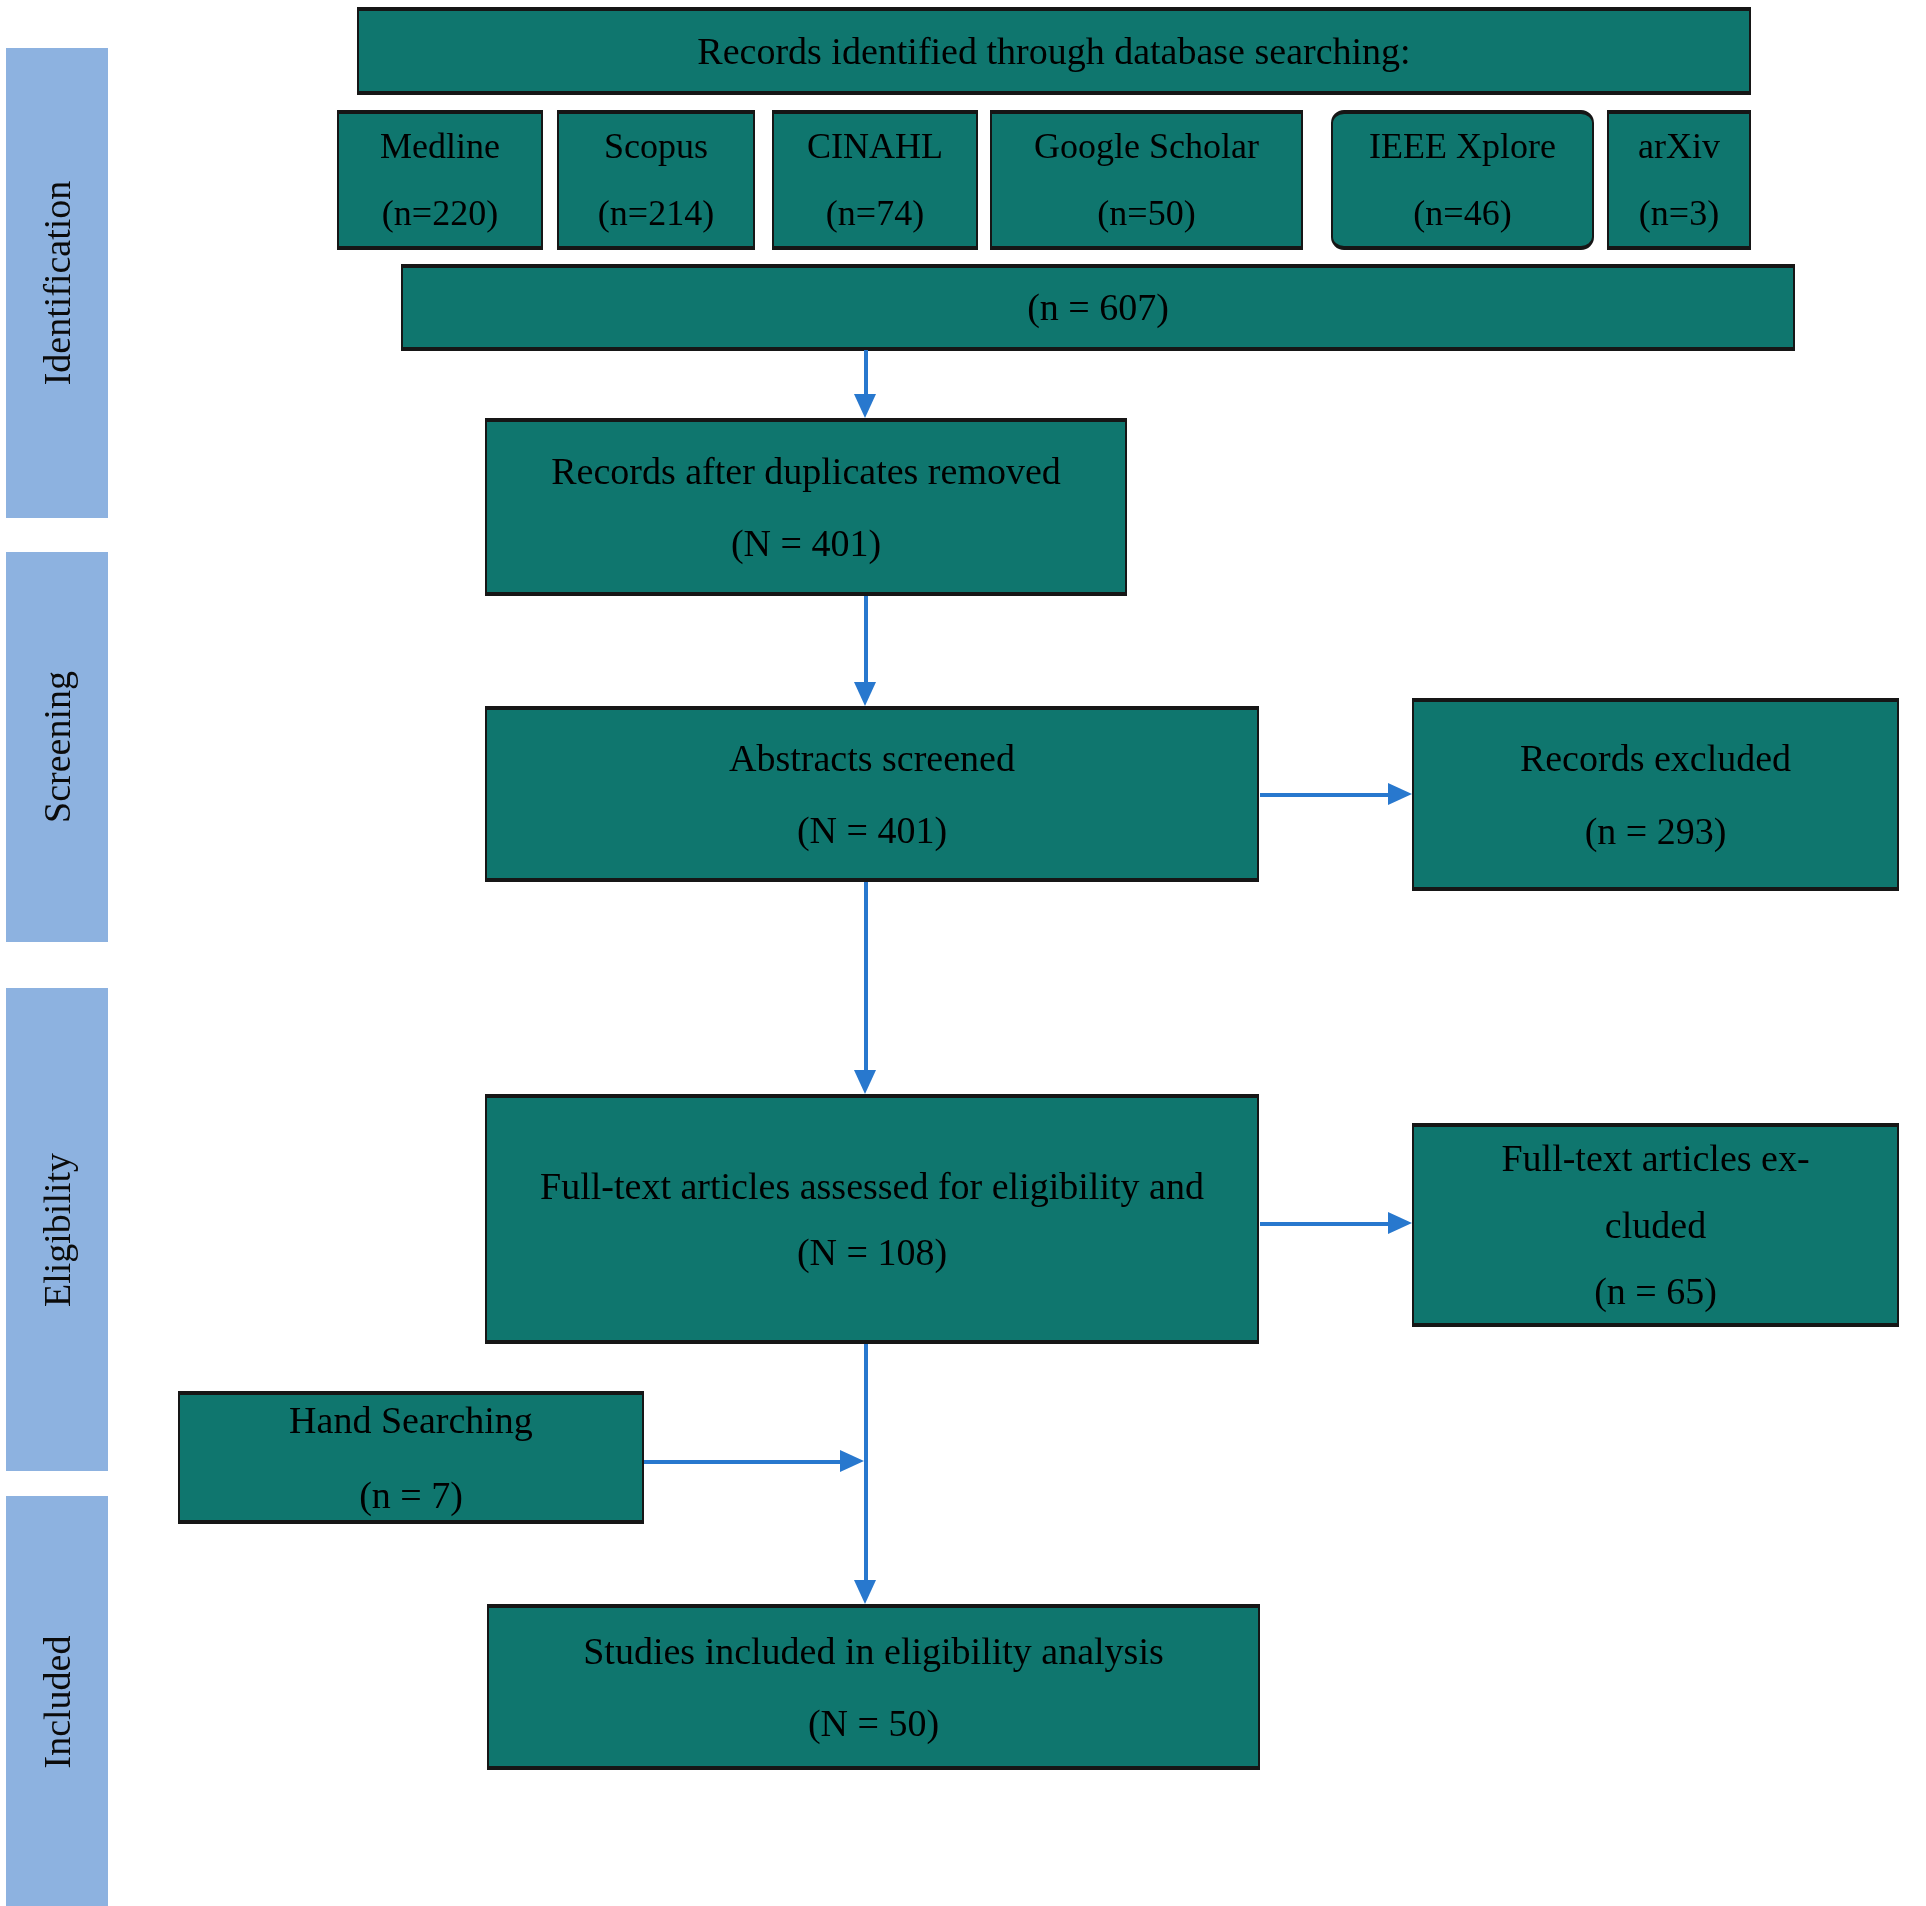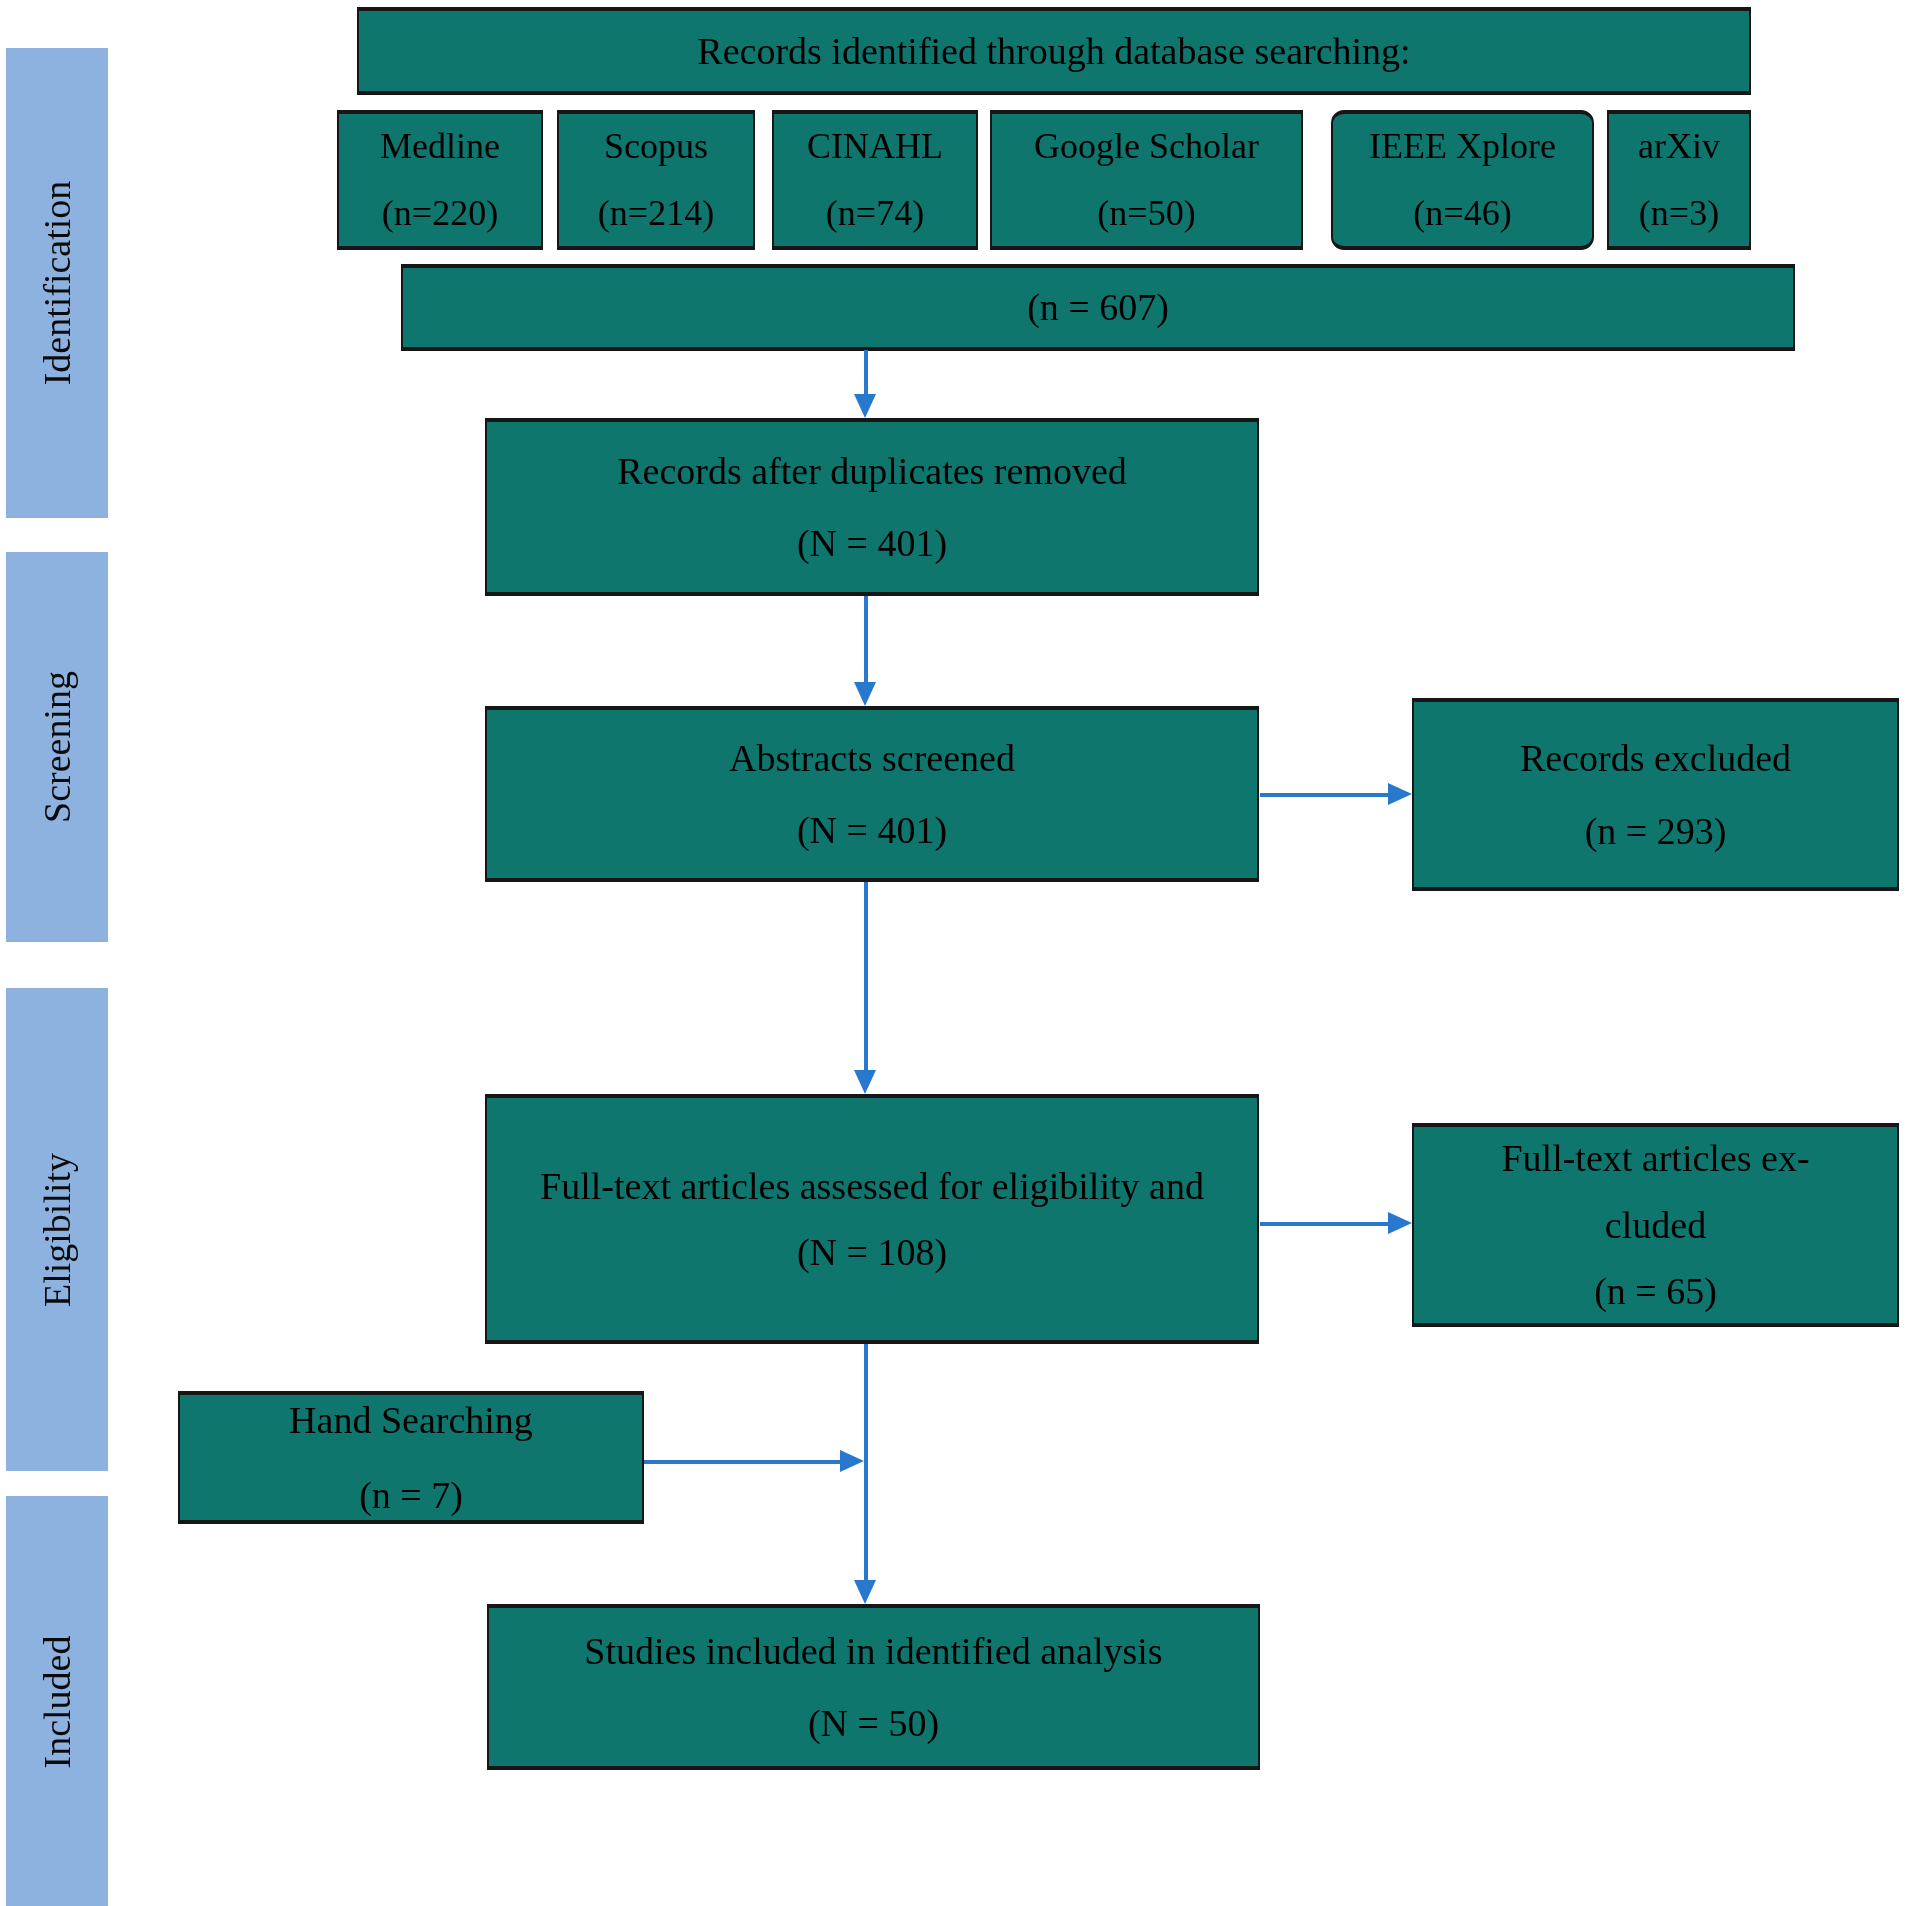--- a/index.html
+++ b/index.html
@@ -102,21 +102,21 @@
   </div>
   <div class="box db" style="left:1607px; top:110px; width:144px; height:140px;">
     <div>arXiv</div>
     <div>(n=3)</div>
   </div>
 
   <div class="box" style="left:357px; top:264px; width:1394px; height:87px;margin-left:44px;">
     <div>(n = 607)</div>
   </div>
 
-  <div class="box" style="left:485px; top:418px; width:774px; height:178px;">
+  <div class="box" style="left:485px; top:418px; width:642px; height:178px;">
     <div>Records after duplicates removed</div>
     <div>(N = 401)</div>
   </div>
 
   <div class="box" style="left:485px; top:706px; width:774px; height:176px;">
     <div>Abstracts screened</div>
     <div>(N = 401)</div>
   </div>
 
   <div class="box" style="left:1412px; top:698px; width:487px; height:193px;">
@@ -134,21 +134,21 @@
     <div>cluded</div>
     <div>(n = 65)</div>
   </div>
 
   <div class="box compact" style="left:178px; top:1391px; width:466px; height:133px;gap:12px;">
     <div>Hand Searching</div>
     <div>(n = 7)</div>
   </div>
 
   <div class="box" style="left:487px; top:1604px; width:773px; height:166px;">
-    <div>Studies included in identified analysis</div>
+    <div>Studies included in eligibility analysis</div>
     <div>(N = 50)</div>
   </div>
 
   <div class="vshaft" style="left:864px; top:350px; height:44px;"></div>
   <div class="head-down" style="left:854px; top:394px;"></div>
 
   <div class="vshaft" style="left:864px; top:596px; height:87px;"></div>
   <div class="head-down" style="left:854px; top:682px;"></div>
 
   <div class="hshaft" style="left:1260px; top:793px; width:130px;"></div>

